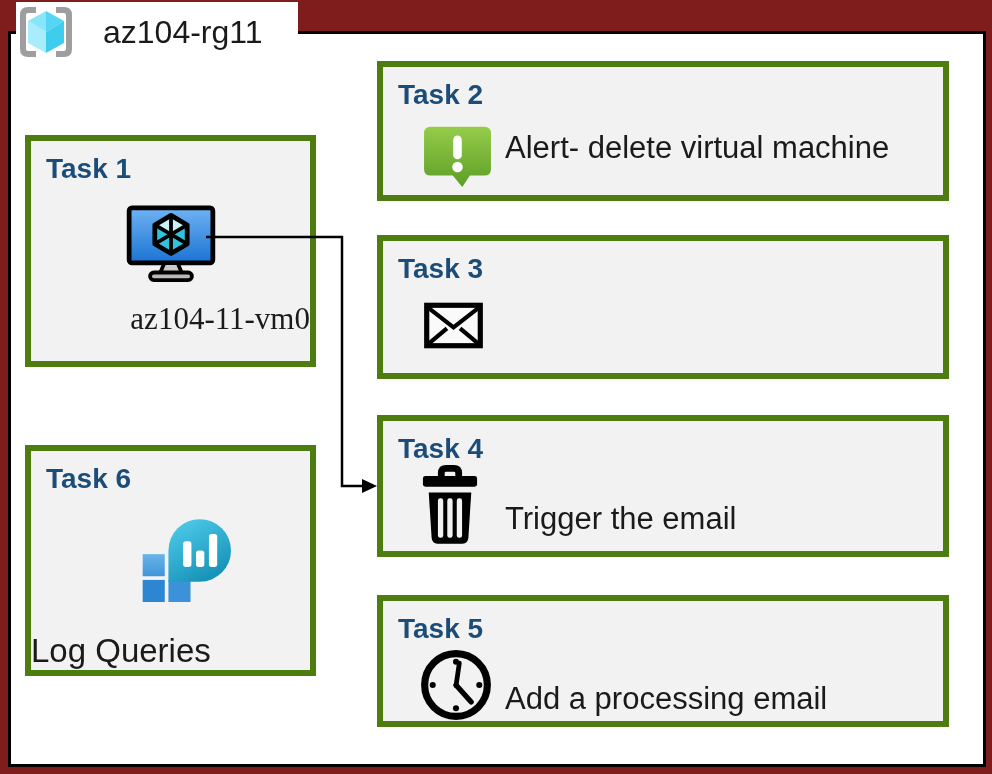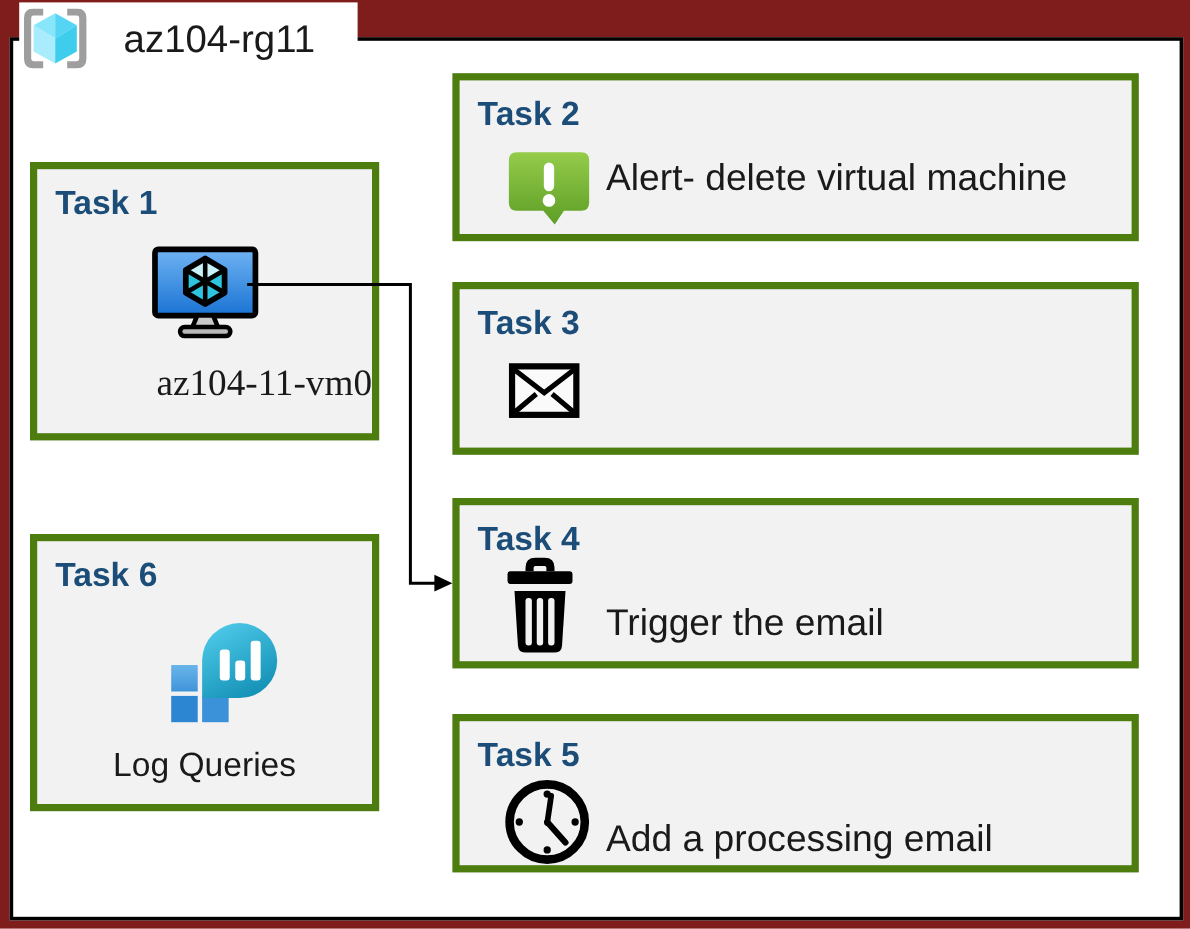--- a/index.html
+++ b/index.html
@@ -11,21 +11,21 @@
   .rg-label{font-size:32px;color:#1a1a1a;margin-left:30px;white-space:nowrap;}
   .box{position:absolute;background:#f2f2f2;border:6px solid #4d7c0f;box-sizing:border-box;z-index:1;}
   .box .title{position:absolute;left:15px;top:11px;font-size:28px;font-weight:bold;color:#1c4d78;line-height:34px;white-space:nowrap;}
   .box .label{position:absolute;font-size:31px;color:#1a1a1a;line-height:36px;white-space:nowrap;}
   .icon-wrap{position:absolute;}
   .t1{left:25px;top:135px;width:291px;height:232px;}
   .t1 .icon-wrap{left:94px;top:63px;}
   .t1 .label{left:0;top:160px;width:100%;text-align:right;font-family:Liberation Serif, serif;}
   .t6{left:25px;top:429px;width:291px;height:231px;margin-top:16px;}
   .t6 .icon-wrap{left:106px;top:59px;}
-  .t6 .label{left:0;top:167px;width:100%;text-align:center;font-size:28px;line-height:40px;}
+  .t6 .label{left:0;top:180px;width:100%;text-align:left;font-size:33px;line-height:40px;}
   .t2{left:377px;top:61px;width:572px;height:140px;}
   .t2 .icon-wrap{left:38px;top:57px;}
   .t2 .label{left:122px;top:63px;}
   .t3{left:377px;top:235px;width:572px;height:144px;padding-left:24px;}
   .t3 .icon-wrap{left:40px;top:61px;}
   .t3 .label{left:122px;top:66px;}
   .t4{left:377px;top:415px;width:572px;height:142px;}
   .t4 .icon-wrap{left:38px;top:43px;}
   .t4 .label{left:122px;top:80px;}
   .t5{left:377px;top:595px;width:572px;height:132px;}

